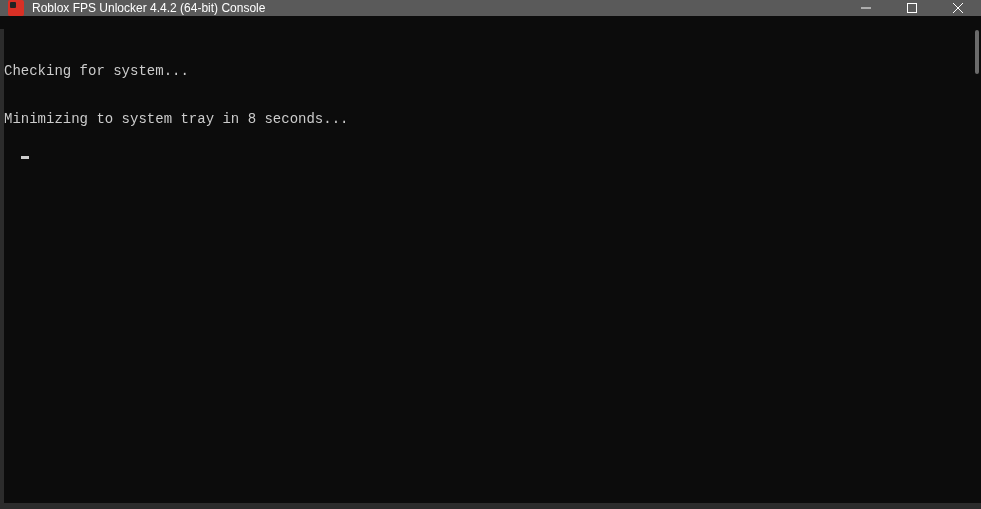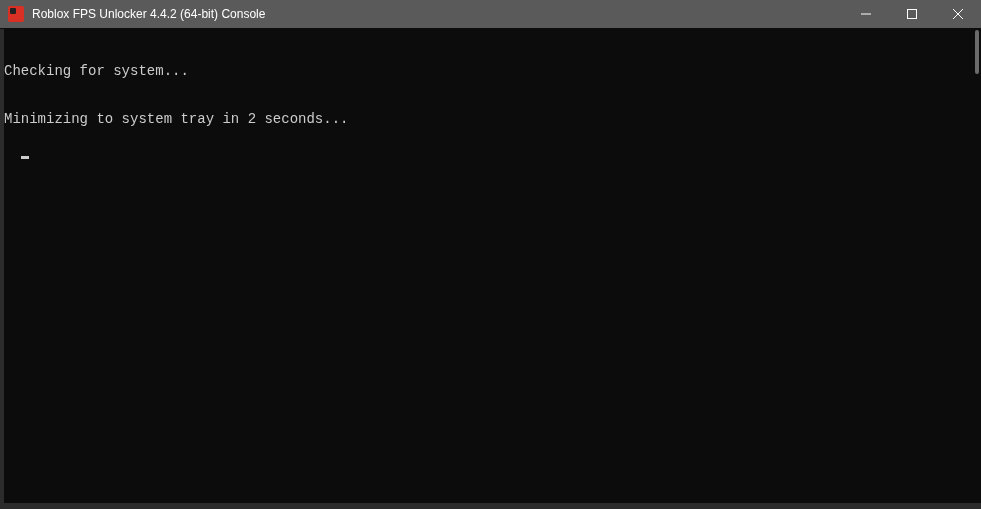--- a/index.html
+++ b/index.html
@@ -9,21 +9,21 @@
     }
     body {
       width: 981px;
       height: 509px;
       background: #0c0c0c;
       font-family: "Segoe UI", Tahoma, sans-serif;
       overflow: hidden;
       position: relative;
     }
     .titlebar {
-      height: 28px;
+      height: 16px;
       background: #5a5a5a;
       display: flex;
       align-items: center;
       padding-left: 8px;
       position: relative;
     }
     .app-icon {
       width: 16px;
       height: 16px;
       background: #d93025;
@@ -144,17 +144,17 @@
         </svg>
     </div>
   </div>
 </div>
 
 <div class="left-edge"></div>
 <div class="bottom-edge"></div>
 
 <div class="console-area">
   <div class="console-line">Checking for system...</div>
-  <div class="console-line">Minimizing to system tray in 2 seconds...</div>
+  <div class="console-line">Minimizing to system tray in 8 seconds...</div>
   <span class="cursor"></span>
 </div>
 
 <div class="scrollbar-track"></div>
 
 </body></html>

